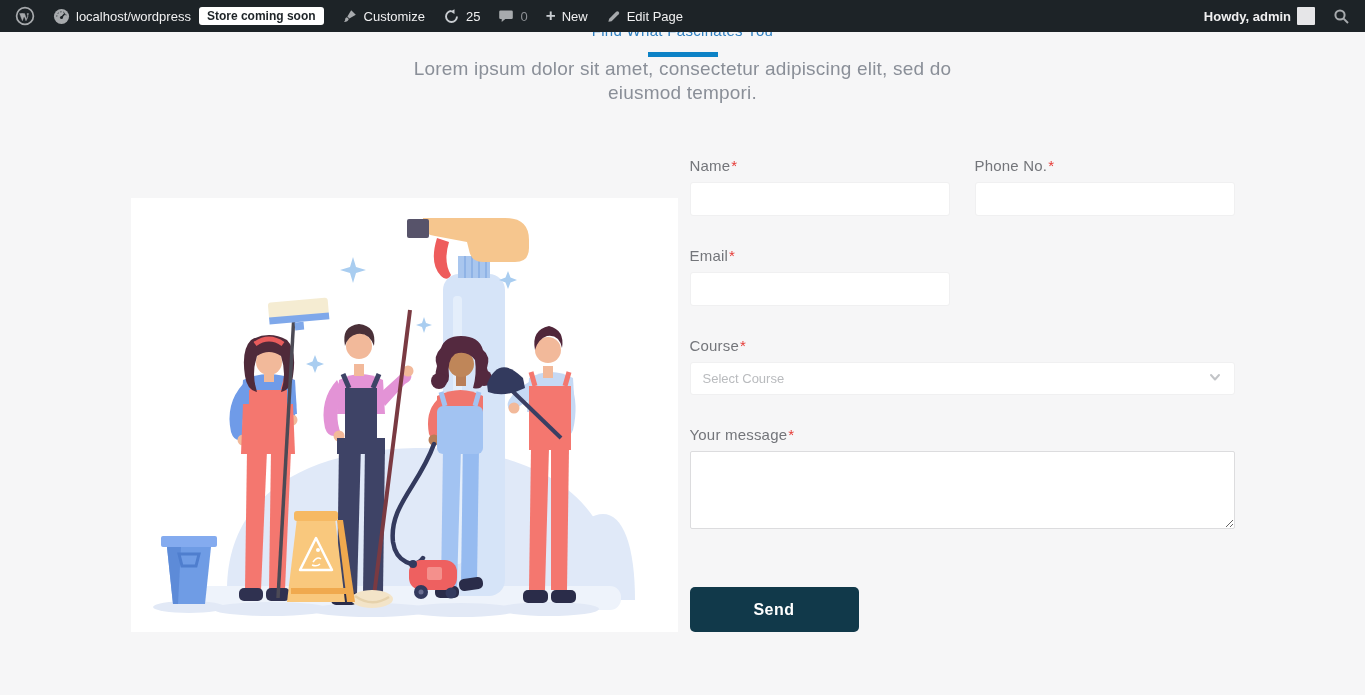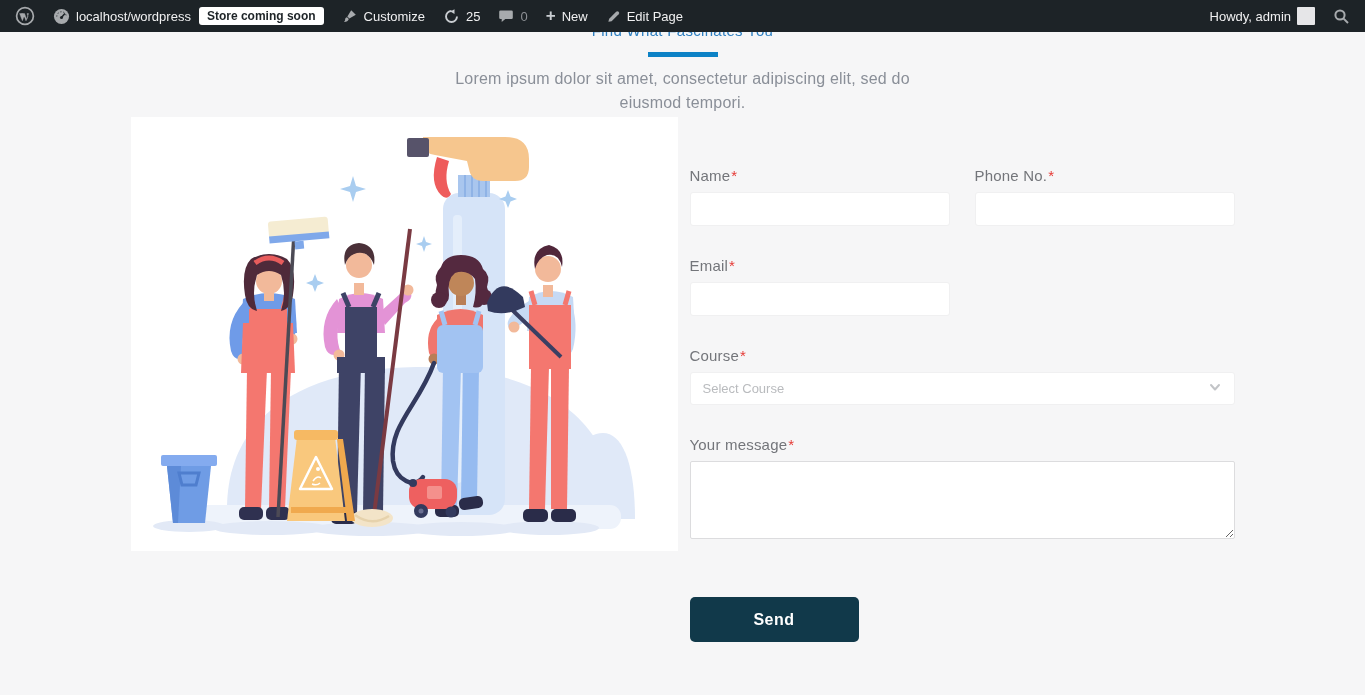--- a/index.html
+++ b/index.html
@@ -20,45 +20,45 @@
   .ab-item {
     display:flex; align-items:center; gap:6px;
     padding:0 9px; height:32px; cursor:pointer; white-space:nowrap;
   }
   .ab-icon { display:flex; align-items:center; }
   .ab-count-muted { color:#8c8f94; }
   .coming-soon-badge {
     background:#ffffff; color:#1d2327; font-size:12px; font-weight:600;
     padding:2px 8px; border-radius:3px; margin-left:2px;
   }
-  .ab-right { margin-left:auto; display:flex; align-items:flex-start; }
+  .ab-right { margin-left:auto; display:flex; align-items:flex-start;font-weight:bold; }
   .ab-avatar { width:18px; height:18px; background:#e6e6e8; border-radius:1px; }
   .ab-plus { font-size:17px; line-height:1; color:#c9cdd1; font-weight:bold; margin-top:-2px; }
 
   
   .hero { text-align:center; padding-top:20px; }
   .tagline {
     color:#2e7fc0; font-size:15px; line-height:22px; letter-spacing:.3px;
   }
   .page-title {
     margin-top:6px; color:#243678; font-size:34px; line-height:34px;
     font-weight:bold; letter-spacing:1px;
   }
   .title-divider {
     width:70px; height:5px; background:#0d82c6; margin:10px auto 0;
   }
   .hero-desc {
-    margin-top:10px; color:#8a8f98; font-size:16px; line-height:24px;
+    color:#8a8f98; font-size:19px; line-height:24px;
     letter-spacing:.2px;
   }
 
   
   .content-row {
     margin-top:2px;
-    display:flex; justify-content:center; align-items:flex-start; gap:12px;
+    display:flex; justify-content:center; align-items:flex-end; gap:12px;
   }
   .illustration-card {
     width:547px; height:434px; background:#ffffff; flex:0 0 auto;
   }
   .illustration-card svg { display:block; }
 
   
   .contact-form { width:545px; padding-top:50px; }
   .form-grid {
     display:grid; grid-template-columns:260px 260px; column-gap:25px;

